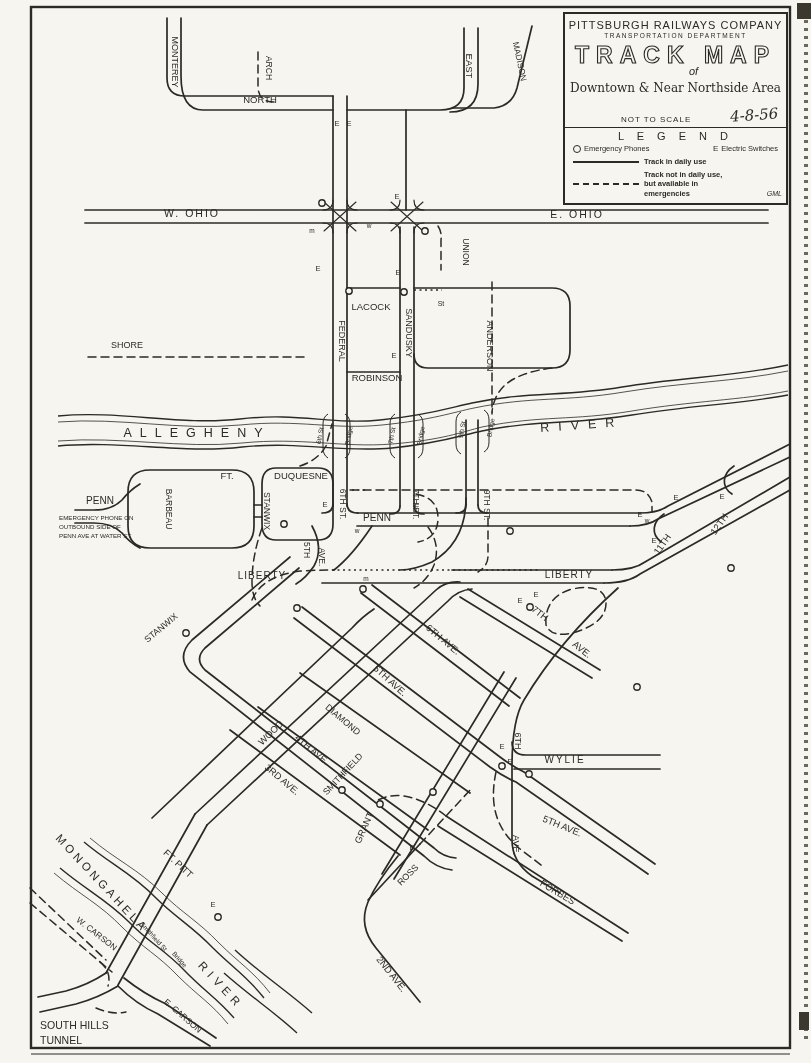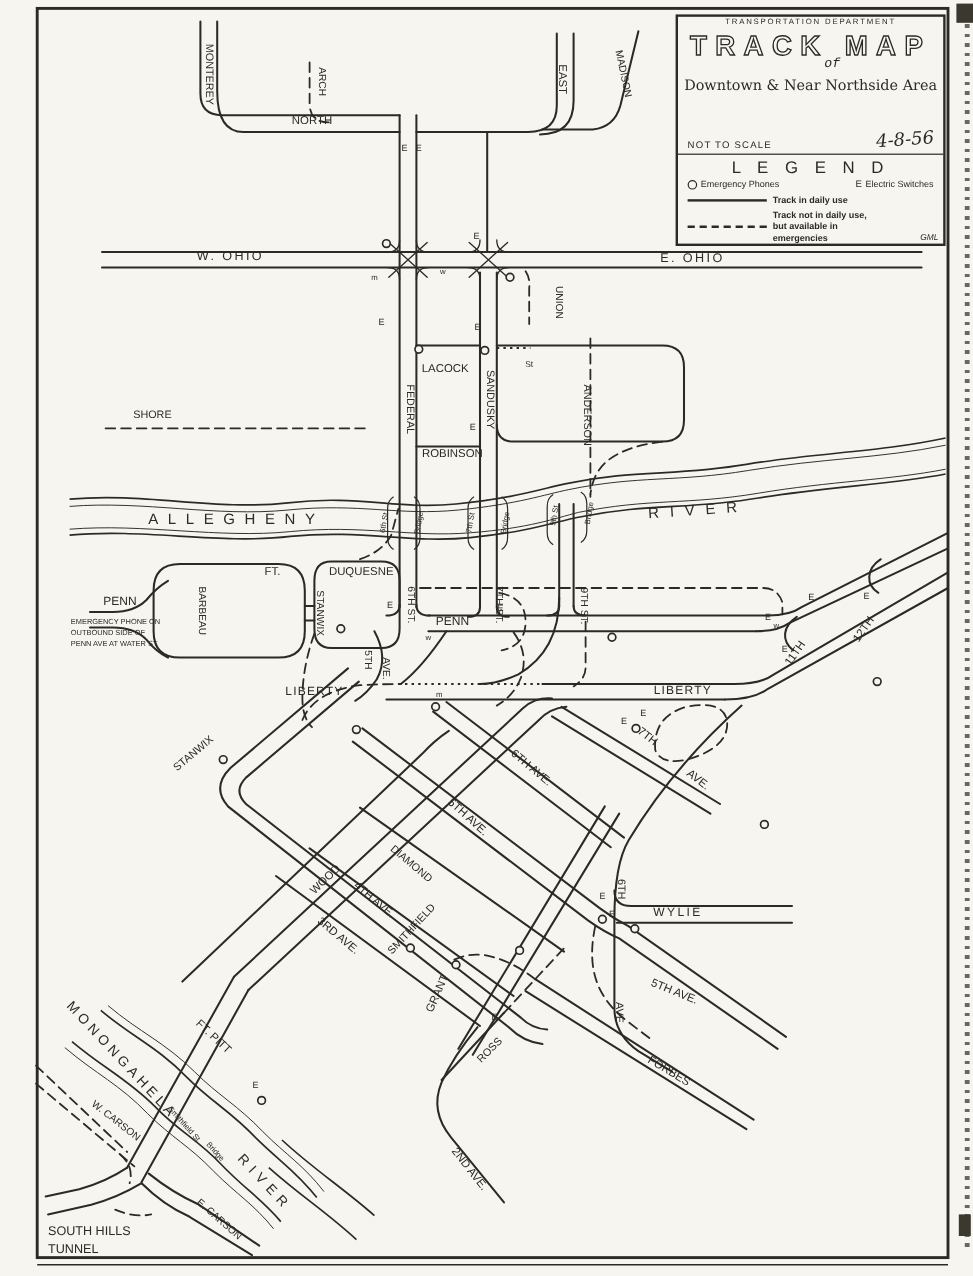--- a/index.html
+++ b/index.html
@@ -14,28 +14,28 @@
   #tab-bottom{right:2px;top:1012px;width:10px;height:18px;}
   
   #title-block{position:absolute;left:563px;top:12px;width:225px;height:193px;
      background:#f7f5ef;border:2px solid #2b2a24;box-sizing:border-box;}
   #title-block .tb-top{height:114px;border-bottom:1.5px solid #2b2a24;box-sizing:border-box;
      text-align:center;position:relative;}
   .tb-company{padding-top:5px;font-size:11px;letter-spacing:1px;white-space:nowrap;}
   .tb-dept{font-size:6.5px;letter-spacing:1.5px;margin-top:1px;}
   .tb-title{margin-top:3px;font-size:23px;font-weight:700;letter-spacing:7px;
      color:#0f766e;-webkit-text-fill-color:rgba(247,245,239,0.9);-webkit-text-stroke:1.1px #2b2a24;}
-  .tb-of{font-size:11px;font-style:italic;font-family:Liberation Mono, monospace;margin-top:-4px;padding-left:36px;}
+  .tb-of{font-size:11px;font-style:italic;font-family:Liberation Sans, sans-serif;margin-top:-4px;padding-left:36px;}
   .tb-area{font-size:12px;font-family:"DejaVu Serif",serif;margin-top:4px;white-space:nowrap;}
   .tb-row{position:absolute;bottom:3px;left:8px;right:8px;display:flex;justify-content:space-between;align-items:flex-end;}
-  .tb-scale{font-size:8px;letter-spacing:1px;}
+  .tb-scale{font-size:8px;letter-spacing:1px;margin-left:48px;}
   .tb-date{font-size:15px;font-style:italic;font-family:"DejaVu Serif",serif;transform:rotate(-4deg);}
   
   #legend{position:relative;padding:2px 8px 0 8px;font-size:7.5px;}
-  .lg-head{text-align:center;font-size:14px;letter-spacing:5px;}
+  .lg-head{text-align:center;font-size:11px;letter-spacing:5px;}
   .lg-row1{display:flex;justify-content:space-between;margin-top:2px;align-items:center;}
   .lg-item{display:flex;align-items:center;gap:3px;}
   .lg-circle{width:6px;height:6px;border:1.4px solid #2b2a24;border-radius:50%;display:inline-block;}
   .lg-e{font-size:8px;}
   .lg-line-row{display:flex;align-items:center;gap:5px;margin-top:4px;font-weight:bold;}
   .lg-solid{width:66px;border-top:2px solid #2b2a24;}
   .lg-dashed{width:66px;border-top:2px dashed #2b2a24;}
   .lg-multiline div{line-height:1.25;}
   .tb-initials{position:absolute;right:4px;bottom:1px;font-size:7px;font-style:italic;}
 </style>
@@ -300,20 +300,21 @@
         <text x="152" y="938" font-size="6.5" text-anchor="middle" transform="rotate(48,152,938)">Smithfield St</text>
         <text x="178" y="961" font-size="6.5" text-anchor="middle" transform="rotate(48,178,961)">Bridge</text>
         <text x="40" y="1029" font-size="10.5" text-anchor="start">SOUTH HILLS</text>
         <text x="40" y="1044" font-size="10.5" text-anchor="start">TUNNEL</text>
       </g>
   </svg>
 
   
   <div id="title-block">
     <div class="tb-top">
+      <div class="tb-company">PITTSBURGH RAILWAYS COMPANY</div>
       <div class="tb-dept">TRANSPORTATION DEPARTMENT</div>
       <div class="tb-title">TRACK MAP</div>
       <div class="tb-of">of</div>
       <div class="tb-area">Downtown &amp; Near Northside Area</div>
       <div class="tb-row">
         <span class="tb-scale">NOT TO SCALE</span>
         <span class="tb-date">4-8-56</span>
       </div>
     </div>
     <div id="legend">

